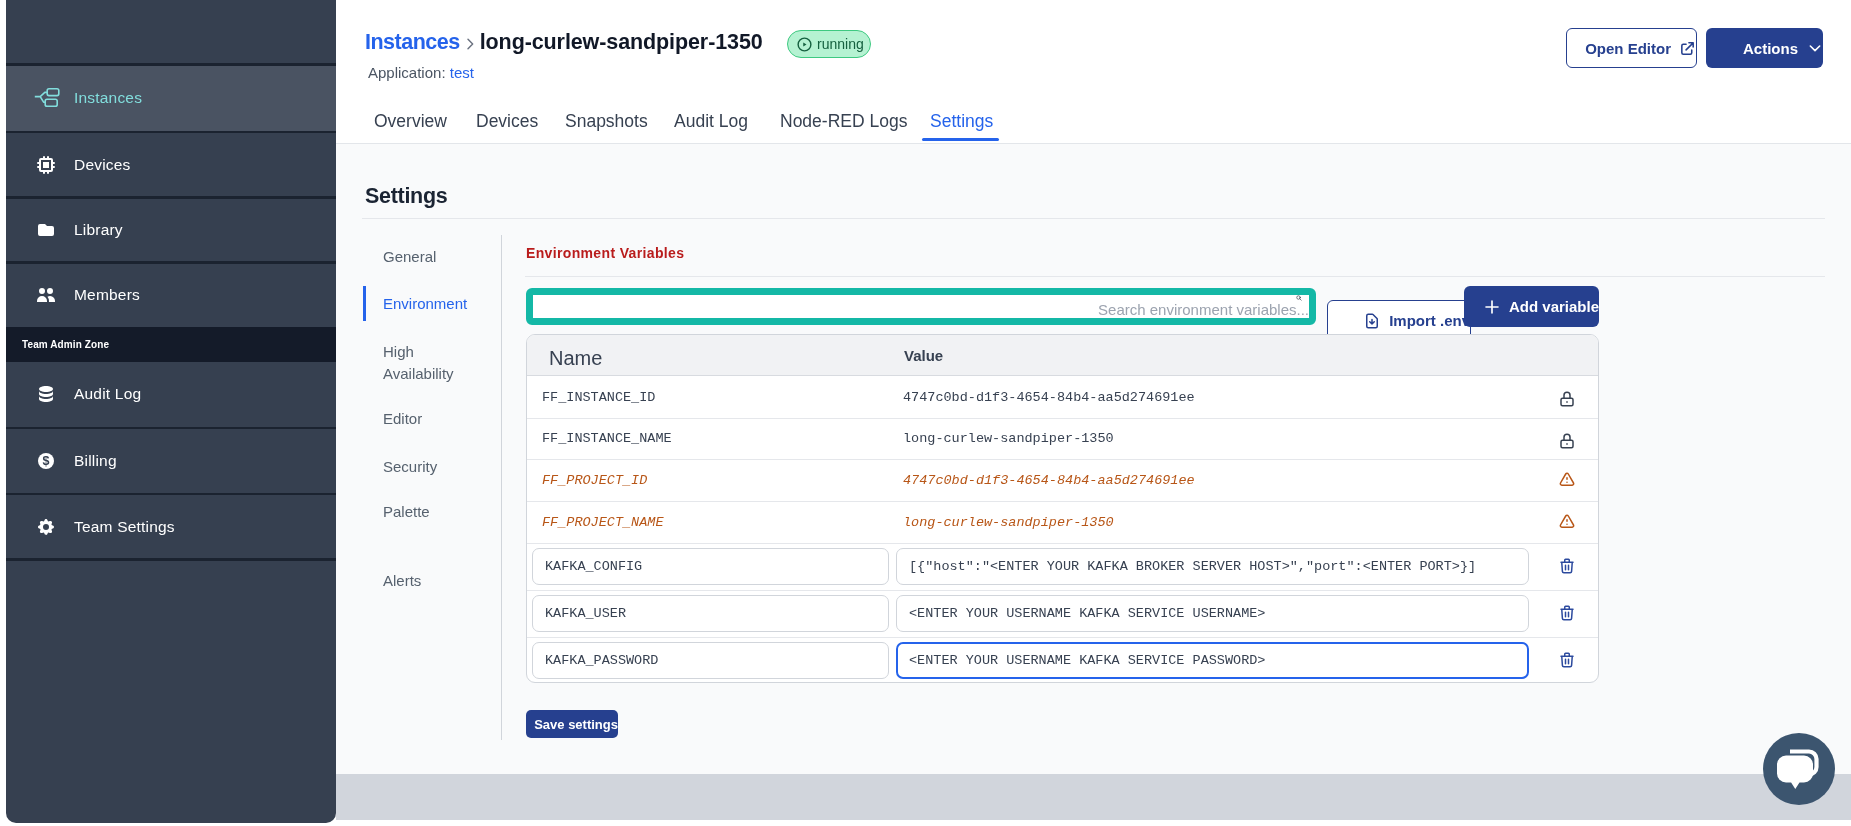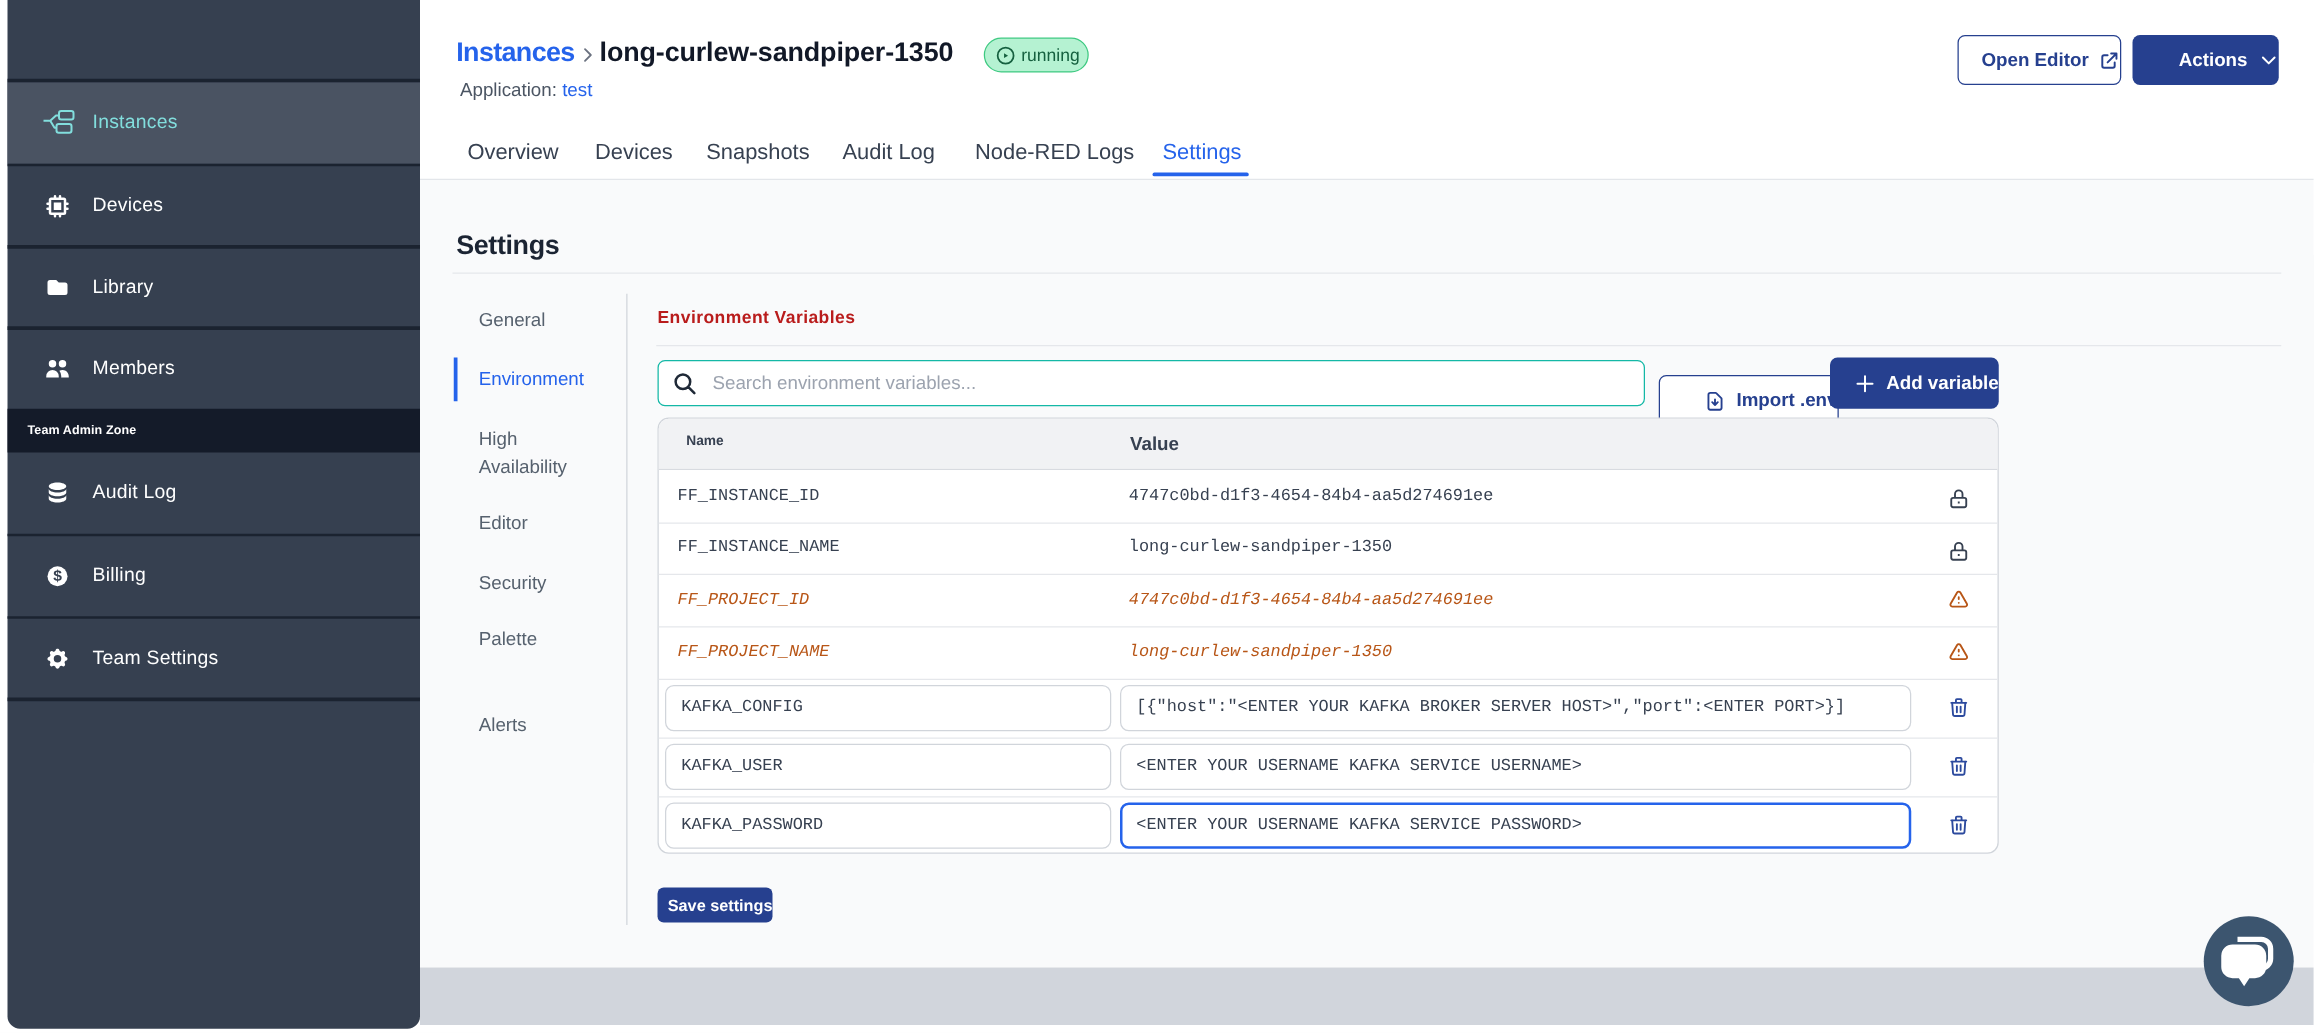--- a/index.html
+++ b/index.html
@@ -155,42 +155,42 @@
   <span class="sn" style="top:341px;">High<br>Availability</span>
   <span class="sn" style="top:408px;">Editor</span>
   <span class="sn" style="top:456px;">Security</span>
   <span class="sn" style="top:501px;">Palette</span>
   <span class="sn" style="top:570px;">Alerts</span>
   <div class="abs" style="left:165px; top:235px; width:1px; height:505px; background:#d1d5db;"></div>
 
   <div class="abs" style="left:190px; top:245px; font-size:14px; font-weight:700; color:#b91c1c; letter-spacing:0.35px;">Environment Variables</div>
   <div class="abs" style="left:189px; top:276px; width:1300px; height:1px; background:#e5e7eb;"></div>
 
-  <div class="abs" style="left:190px; top:288px; width:790px; height:37px; background:#fff; border:1px solid #14b8a6; border-radius:6px; display:flex; align-items:center;">
+  <div class="abs" style="left:190px; top:288px; width:790px; height:37px; background:#fff; border:7px solid #14b8a6; border-radius:6px; display:flex; align-items:flex-end;flex-direction:column;">
     <svg style="width:20px;height:20px;margin-left:11px;" viewBox="0 0 24 24" fill="none" stroke="#1f2937" stroke-width="2.4" stroke-linecap="round">
         <path d="M21 21l-6-6m2-5a7 7 0 11-14 0 7 7 0 0114 0z"></path>
       </svg>
     <span style="font-size:15px; color:#9ca3af; margin-left:12px;">Search environment variables...</span>
   </div>
   <div class="btn" style="left:991px; top:300px; width:144px; height:41px; background:#fff; border:1.5px solid #26408f;">
     <svg style="width:18px;height:18px;margin-right:8px;" viewBox="0 0 24 24" fill="none" stroke="#26408f" stroke-width="2" stroke-linecap="round" stroke-linejoin="round">
         <path d="M12 10v6m0 0l-3-3m3 3l3-3m2 8H7a2 2 0 01-2-2V5a2 2 0 012-2h5.586a1 1 0 01.707.293l5.414 5.414a1 1 0 01.293.707V19a2 2 0 01-2 2z"></path>
       </svg>
     <span class="navy">Import .env</span>
   </div>
   <div class="btn" style="left:1128px; top:286px; width:135px; height:41px; background:#26408f;">
     <svg style="width:18px;height:18px;margin-right:8px;" viewBox="0 0 24 24" fill="none" stroke="#fff" stroke-width="2.2" stroke-linecap="round">
         <path d="M12 4v16m8-8H4"></path>
       </svg>
     <span style="color:#fff;">Add variable</span>
   </div>
 
   <div class="abs" style="left:190px; top:334px; width:1073px; height:349px; background:#fff; border:1px solid #d1d5db; border-radius:9px;">
     <div class="abs" style="left:0; top:0; width:100%; height:41px; background:#f1f2f4; border-bottom:1px solid #d8dbe0; border-radius:8px 8px 0 0;"></div>
-    <div class="abs" style="left:22px; top:12px; font-size:11px; font-weight:700; color:#374151;">Name</div>
+    <div class="abs" style="left:22px; top:12px; font-size:20px; font-weight:400; color:#374151;">Name</div>
     <div class="abs" style="left:377px; top:12px; font-size:15px; font-weight:700; color:#374151;">Value</div>
 
     <div class="mono abs" style="left:15px; top:55px;">FF_INSTANCE_ID</div>
     <div class="mono abs" style="left:376px; top:55px;">4747c0bd-d1f3-4654-84b4-aa5d274691ee</div>
     <svg class="abs" style="left:1031px; top:55px; width:18px; height:18px;" viewBox="0 0 24 24" fill="none" stroke="#374151" stroke-width="2">
         <path d="M12 15v2m-6 4h12a2 2 0 002-2v-6a2 2 0 00-2-2H6a2 2 0 00-2 2v6a2 2 0 002 2zm10-10V7a4 4 0 00-8 0v4h8z"></path>
       </svg>
     <div class="row-line" style="top:82.5px;"></div>
 
     <div class="mono abs" style="left:15px; top:96px;">FF_INSTANCE_NAME</div>

